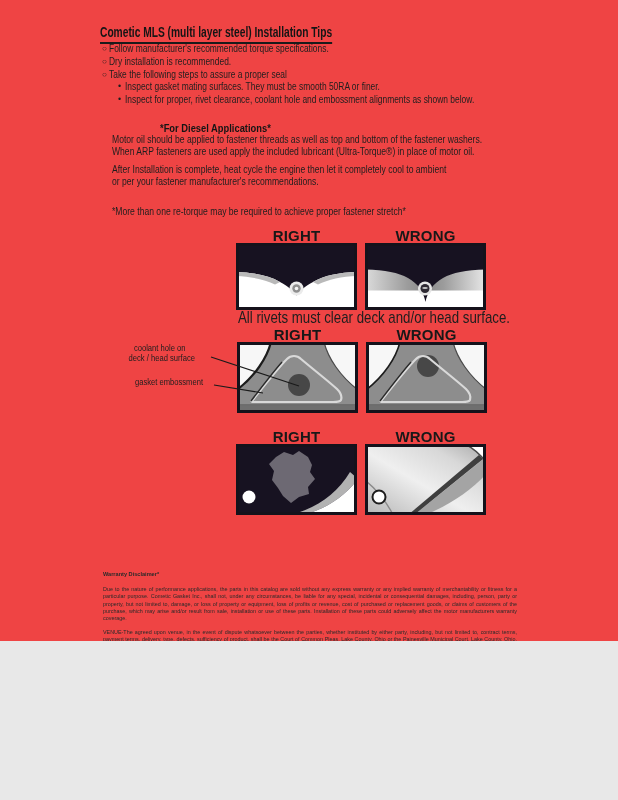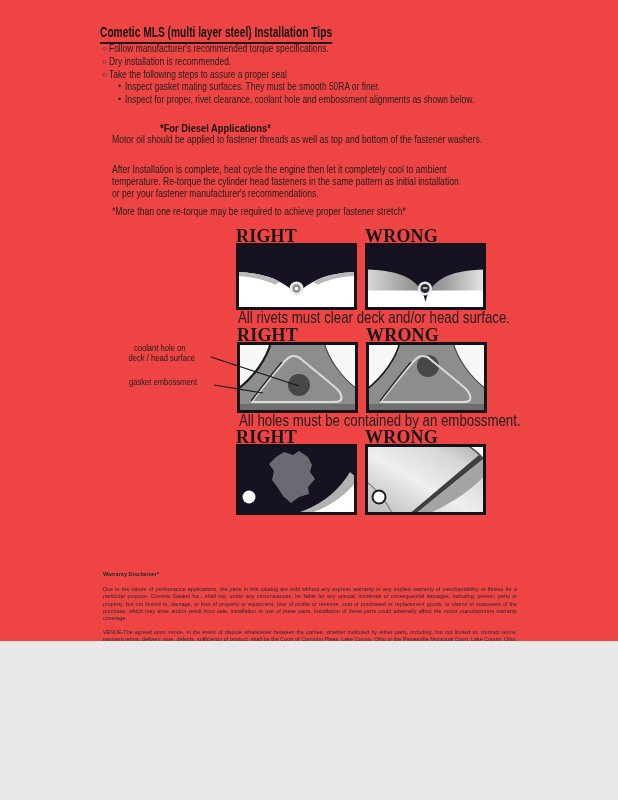--- a/index.html
+++ b/index.html
@@ -27,22 +27,22 @@
   .diesel{position:absolute;left:112px;top:118px;margin-left:48px;}
   .d-head{display:inline-block;font-size:11px;font-weight:bold;transform:scaleX(0.85);
           transform-origin:0 50%;white-space:nowrap;color:#151515;}
   .d-line{font-size:11px;line-height:11.8px;}
   .p1{position:absolute;left:112px;top:134px;}
   .p2{position:absolute;left:112px;top:164px;}
   .p3{position:absolute;left:112px;top:206px;text-decoration:underline;}
 
   .diag-row{position:absolute;}
   .diag-labels{display:flex;gap:8px;height:12px;margin-bottom:1px;}
-  .diag-labels span{width:121px;font-size:18px;font-weight:bold;
-                    letter-spacing:0.2px;color:#181818;line-height:12px;font-family:Liberation Serif, serif;}
+  .diag-labels span{width:121px;text-align:center;font-size:15px;font-weight:bold;
+                    letter-spacing:0.2px;color:#181818;line-height:12px;}
   .diag-panels{display:flex;gap:8px;}
   .diag-panels svg{display:block;}
   .diag-caption{margin-top:3px;font-size:17px;line-height:10.5px;padding-left:2px;text-decoration:underline;}
 
   .ann{position:absolute;text-align:center;font-size:9.5px;line-height:9.5px;width:116px;}
   .leader-svg{position:absolute;left:205px;top:348px;pointer-events:none;}
 
   .warranty{position:absolute;left:103px;top:571px;width:414px;font-size:5.4px;
             line-height:7.2px;color:#2a2a2a;}
   .w-head{font-weight:bold;font-size:5.6px;margin-bottom:8px;}
@@ -83,24 +83,24 @@
       <span class="b-icon dot">•</span>
       <span class="cond">Inspect for proper, rivet clearance, coolant hole and embossment alignments as shown below.</span>
     </div>
   </div>
 
   <div class="diesel">
     <span class="d-head">*For Diesel Applications*</span>
   </div>
   <div class="p1">
     <div class="d-line"><span class="cond">Motor oil should be applied to fastener threads as well as top and bottom of the fastener washers.</span></div>
+    <div class="d-line"><span class="cond">When ARP fasteners are used apply the included lubricant (Ultra-Torque®) in place of motor oil.</span></div>
   </div>
   <div class="p2">
     <div class="d-line"><span class="cond">After Installation is complete, heat cycle the engine then let it completely cool to ambient</span></div>
-    <div class="d-line"><span class="cond">temperature. Re-torque the cylinder head fasteners in the same pattern as initial installation</span></div>
     <div class="d-line"><span class="cond">or per your fastener manufacturer's recommendations.</span></div>
   </div>
   <div class="p3">
     <div class="d-line"><span class="cond">*More than one re-torque may be required to achieve proper fastener stretch*</span></div>
   </div>
 
   <div class="diag-row" style="left:236px;top:230px;">
     <div class="diag-labels">
       <span>RIGHT</span>
       <span>WRONG</span>
@@ -164,28 +164,27 @@
         <path d="M34,0 C30,16 18,34 0,48" stroke="#1c1c1c" stroke-width="1.6" fill="none"></path>
         <path d="M87,0 C91,16 103,34 121,48" stroke="#4a4a4a" stroke-width="1.2" fill="none"></path>
         <line x1="1.5" y1="63" x2="119.5" y2="63" stroke="#4f4f4f" stroke-width="1"></line>
         <rect x="1.5" y="63.5" width="118" height="6" fill="#6f6f6f"></rect>
         <circle cx="62" cy="24" r="11" fill="#474747"></circle>
         <path d="M15,59 C30,40 42,25 50,17 C54,13 60,13 64,17 C77,28 90,38 100,47 C104,51 105,55 104,58 C103,60 100,60 96,60 L20,60 C16,60 14,60 15,59 Z" fill="none" stroke="#d9d9d9" stroke-width="2.2"></path>
         <path d="M14,59 C27,42 37,29 45,20" stroke="#2a2a2a" stroke-width="1.4" fill="none"></path>
         <rect x="1.5" y="1.5" width="118" height="68" fill="none" stroke="#15121b" stroke-width="3"></rect>
       </svg>
     </div>
-    <div class="diag-caption"><span class="cond">All holes must be contained by an embossment.</span></div>
   </div>
 
   <div class="ann" style="left:95px;top:343px;">
     <div><span class="condr">coolant hole on</span></div>
     <div><span class="condr">deck / head surface</span></div>
   </div>
-  <div class="ann" style="left:97px;top:377px;">
+  <div class="ann" style="left:103px;top:377px;">
     <div><span class="condr">gasket embossment</span></div>
   </div>
   <svg class="leader-svg" width="100" height="50" viewBox="0 0 100 50">
     <line x1="6" y1="9" x2="94" y2="38" stroke="#1a1a1a" stroke-width="1.1"></line>
     <line x1="9" y1="37" x2="58" y2="45" stroke="#1a1a1a" stroke-width="1.1"></line>
   </svg>
 
   <div class="diag-row" style="left:236px;top:431px;">
     <div class="diag-labels">
       <span>RIGHT</span>

